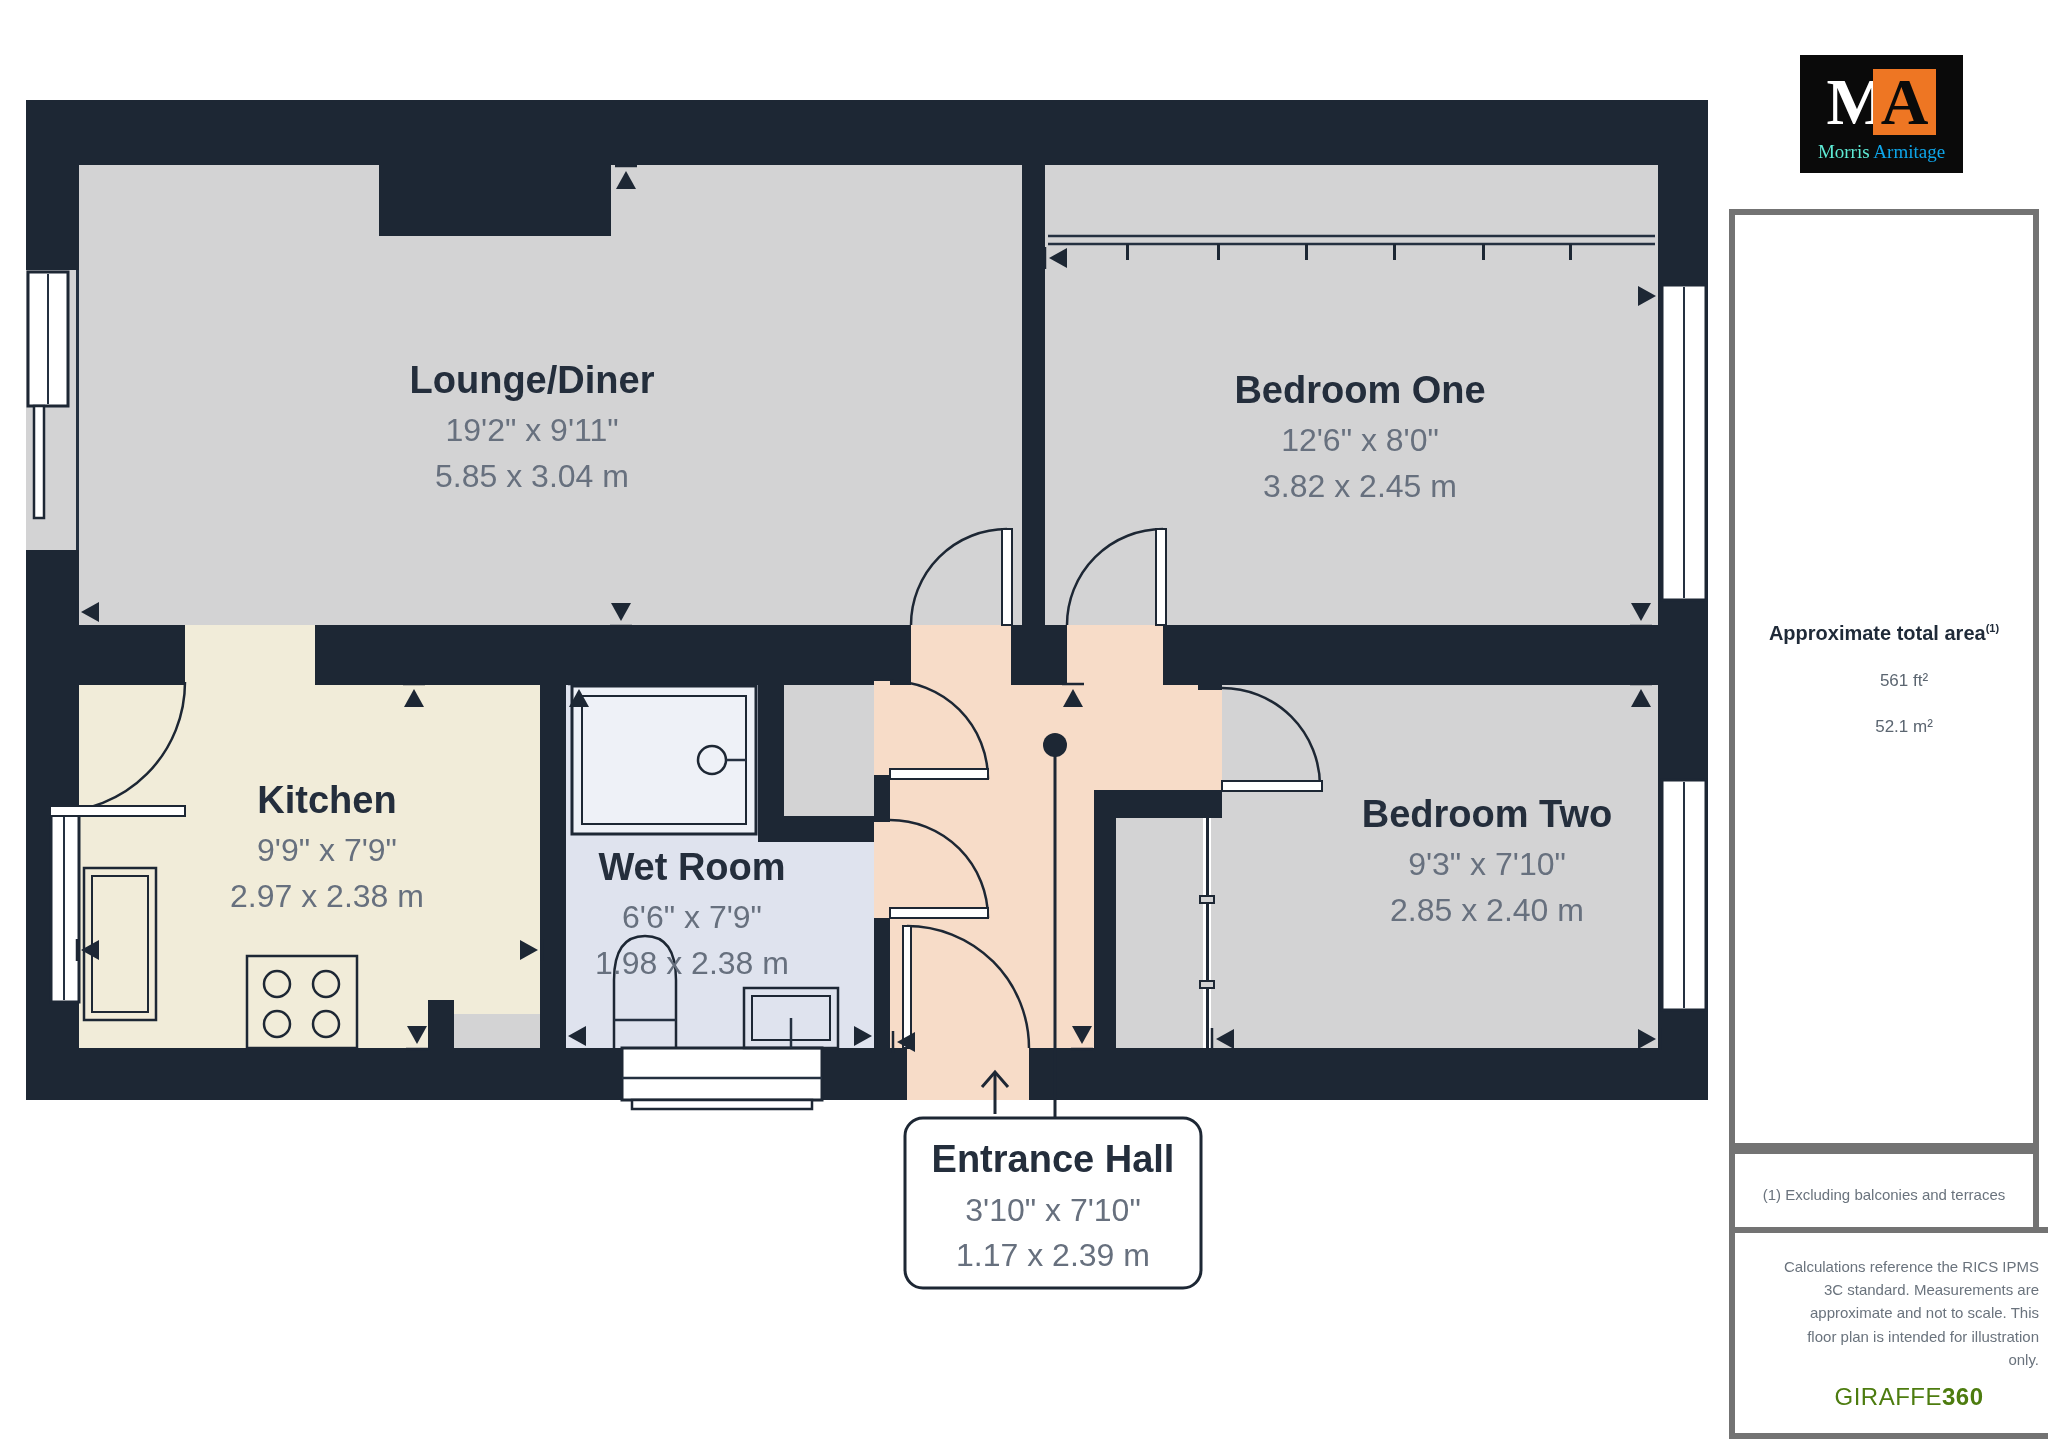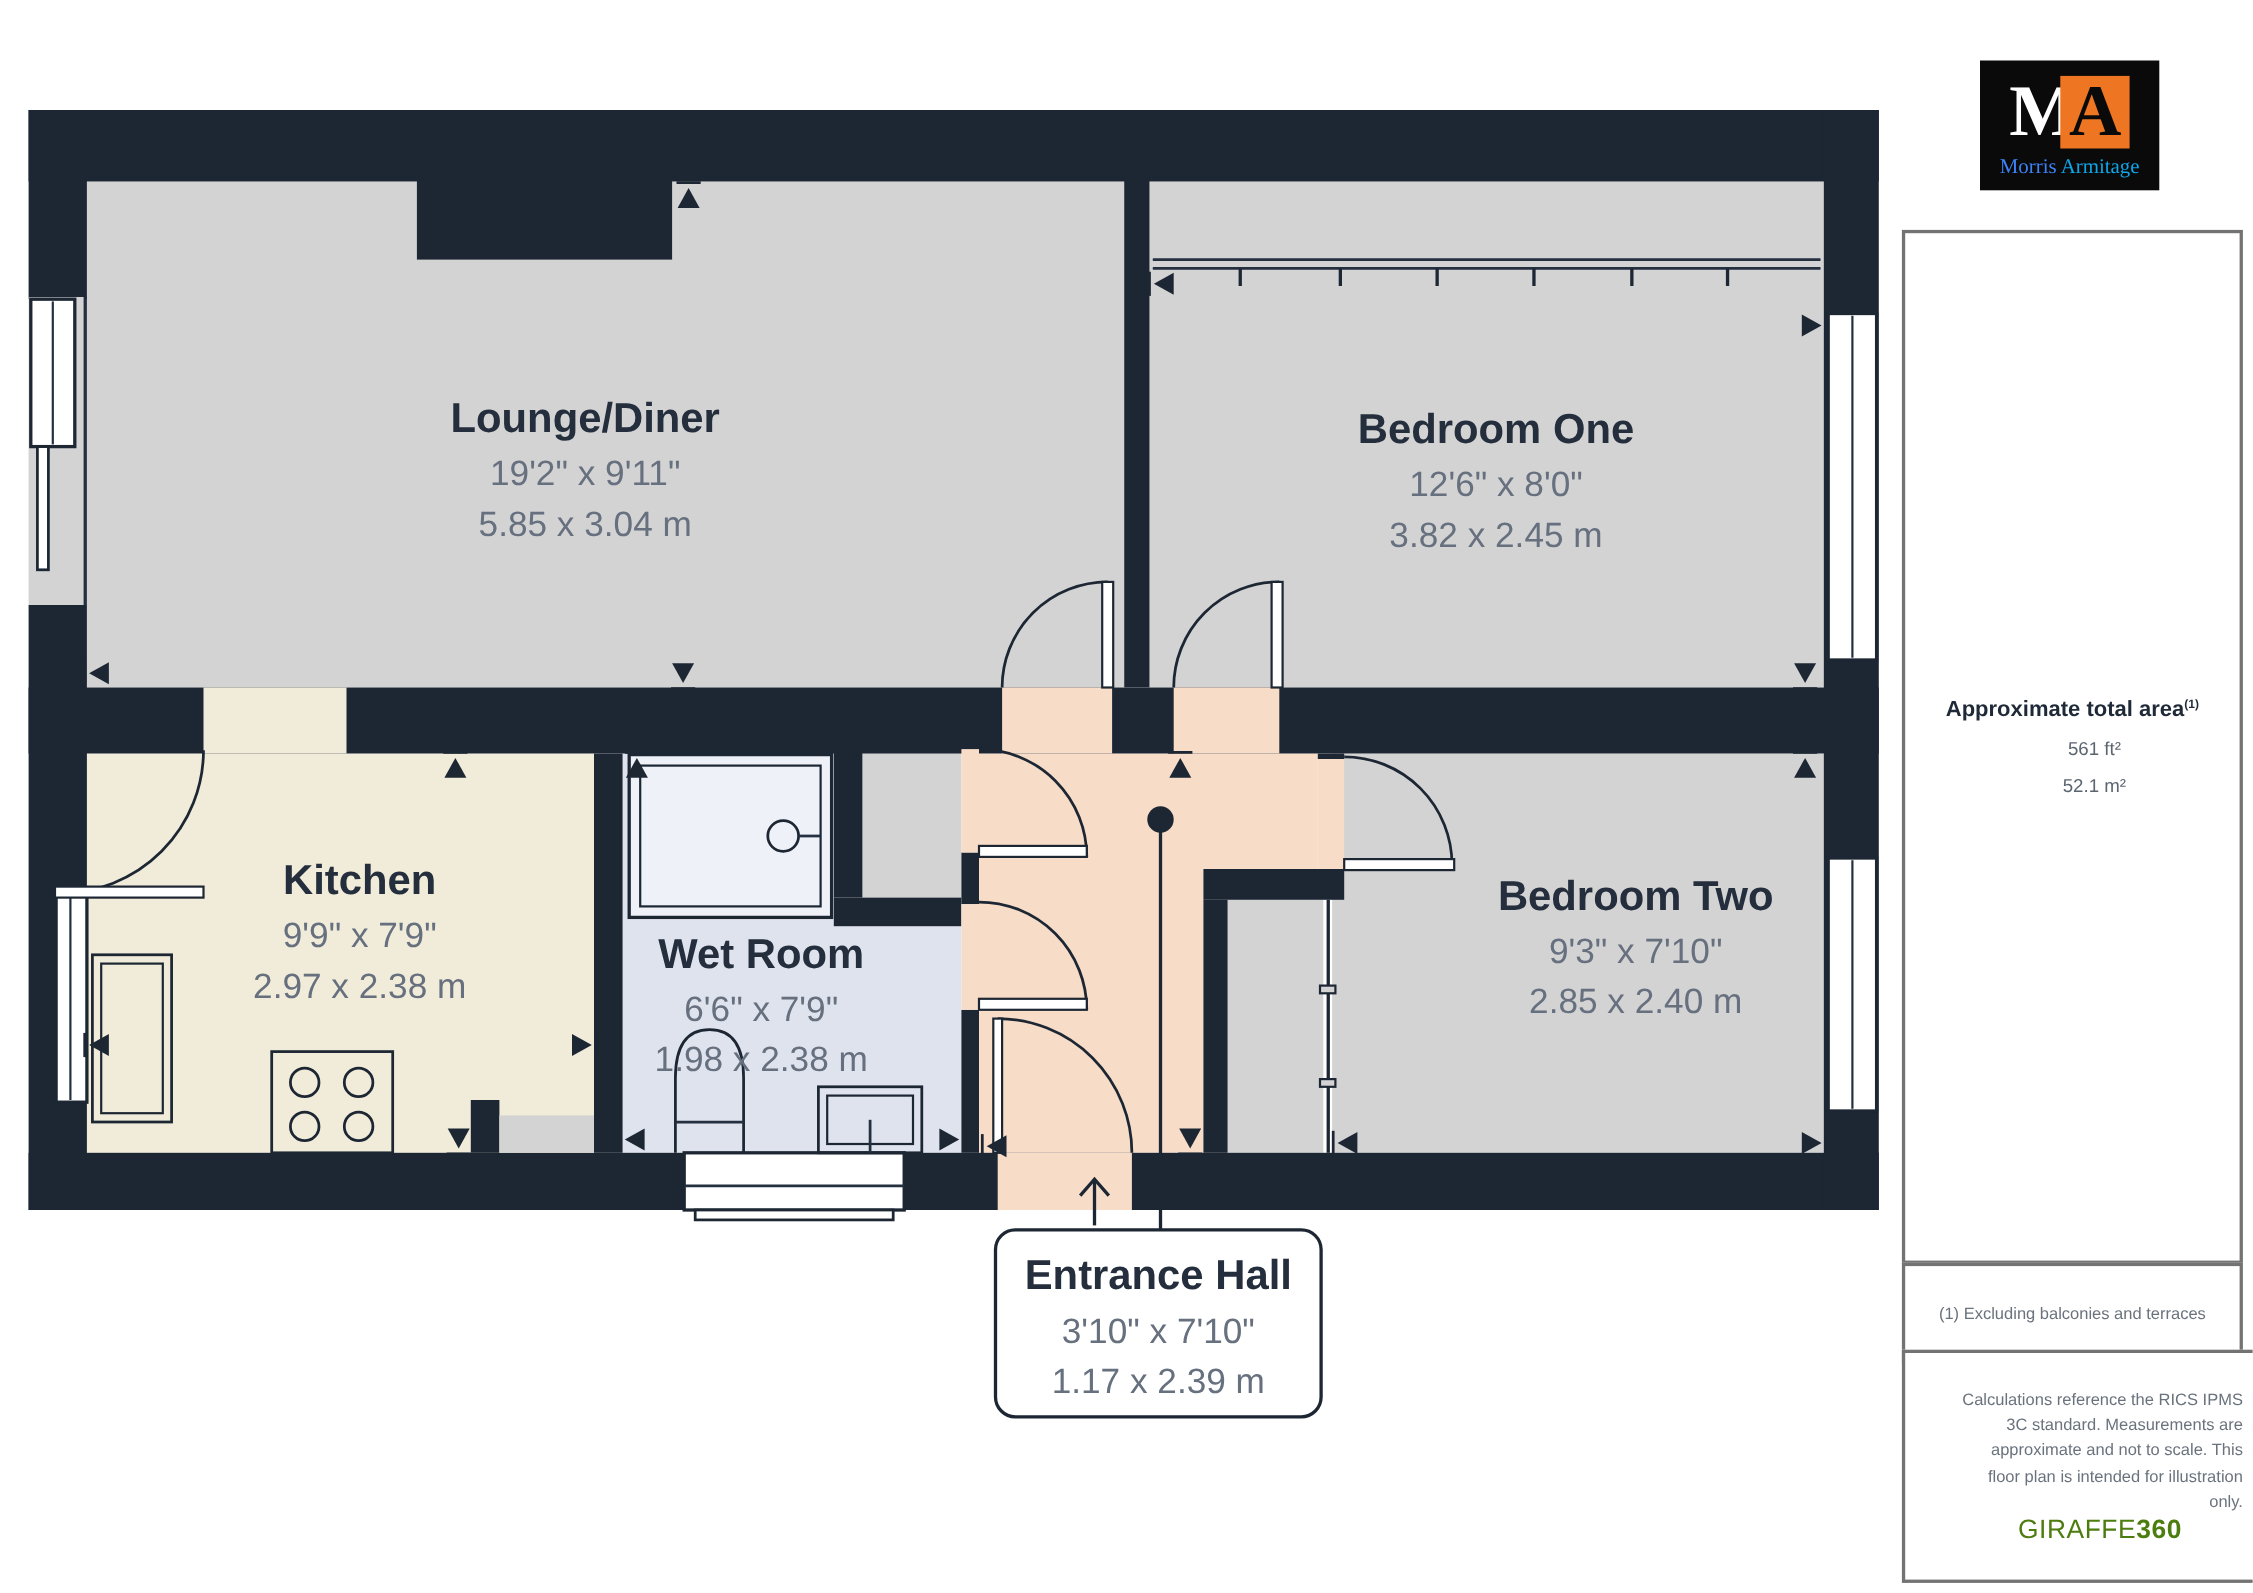--- a/index.html
+++ b/index.html
@@ -6,38 +6,38 @@
   .canvas{position:relative;width:2048px;height:1448px;background:#fff;overflow:hidden;
           font-family:"Liberation Sans",sans-serif;}
   svg{position:absolute;left:0;top:0;}
   .room-title{font-family:"Liberation Sans",sans-serif;font-size:38px;font-weight:700;
               fill:#242e3c;text-anchor:middle;}
   .room-dim{font-family:"Liberation Sans",sans-serif;font-size:32px;font-weight:400;
             fill:#67707e;text-anchor:middle;}
   .wall{fill:#1d2734;}
   .fixline{stroke:#243040;fill:none;}
   
-  .sb-cell{position:absolute;box-sizing:border-box;border:3px solid #737373;background:#fff;
-           display:flex;flex-direction:column;align-items:center;justify-content:center;text-align:center;}
+  .sb-cell{position:absolute;box-sizing:border-box;border:6px solid #737373;background:#fff;
+           display:flex;flex-direction:column;align-items:center;justify-content:center;text-align:center;gap:12px;}
   .sb-area-title{font-size:20px;font-weight:700;color:#1f2a38;}
   .sb-area-title sup{font-size:11px;font-weight:700;}
   .sb-area-val{font-size:17px;color:#5b6570;margin-top:14px;margin-left:40px;}
   .sb-note{font-size:15px;color:#6a737d;}
   .sb-disclaimer{font-size:15px;line-height:1.55;color:#6a737d;width:260px;}
   .sb-brand{font-size:24px;color:#4d7c0f;letter-spacing:.5px;}
   .sb-brand .b360{font-weight:700;}
   
   .logo{position:absolute;left:1800px;top:55px;width:163px;height:118px;background:#0a0a0a;
         display:flex;flex-direction:column;align-items:center;justify-content:center;}
   .logo-mono{position:relative;height:74px;display:flex;align-items:center;}
   .logo-a-box{position:relative;display:inline-block;background:#ee7623;padding:0 8px;margin-left:-16px;}
   .logo-m{font-family:"Liberation Serif",serif;font-size:66px;font-weight:700;color:#ffffff;line-height:1;}
   .logo-a{font-family:"Liberation Serif",serif;font-size:66px;font-weight:700;color:#0a0a0a;line-height:1;}
   .logo-caption{font-family:"Liberation Serif",serif;font-size:19px;margin-top:2px;white-space:nowrap;}
-  .cap-first{color:#3b82f6;}
+  .cap-first{color:#5eead4;}
   .cap-last{color:#0ea5e9;font-family:Liberation Serif, serif;}
 </style>
 </head>
 <body>
 
 <div class="canvas">
 
 <svg width="2048" height="1448" viewBox="0 0 2048 1448">
 
   <g>

